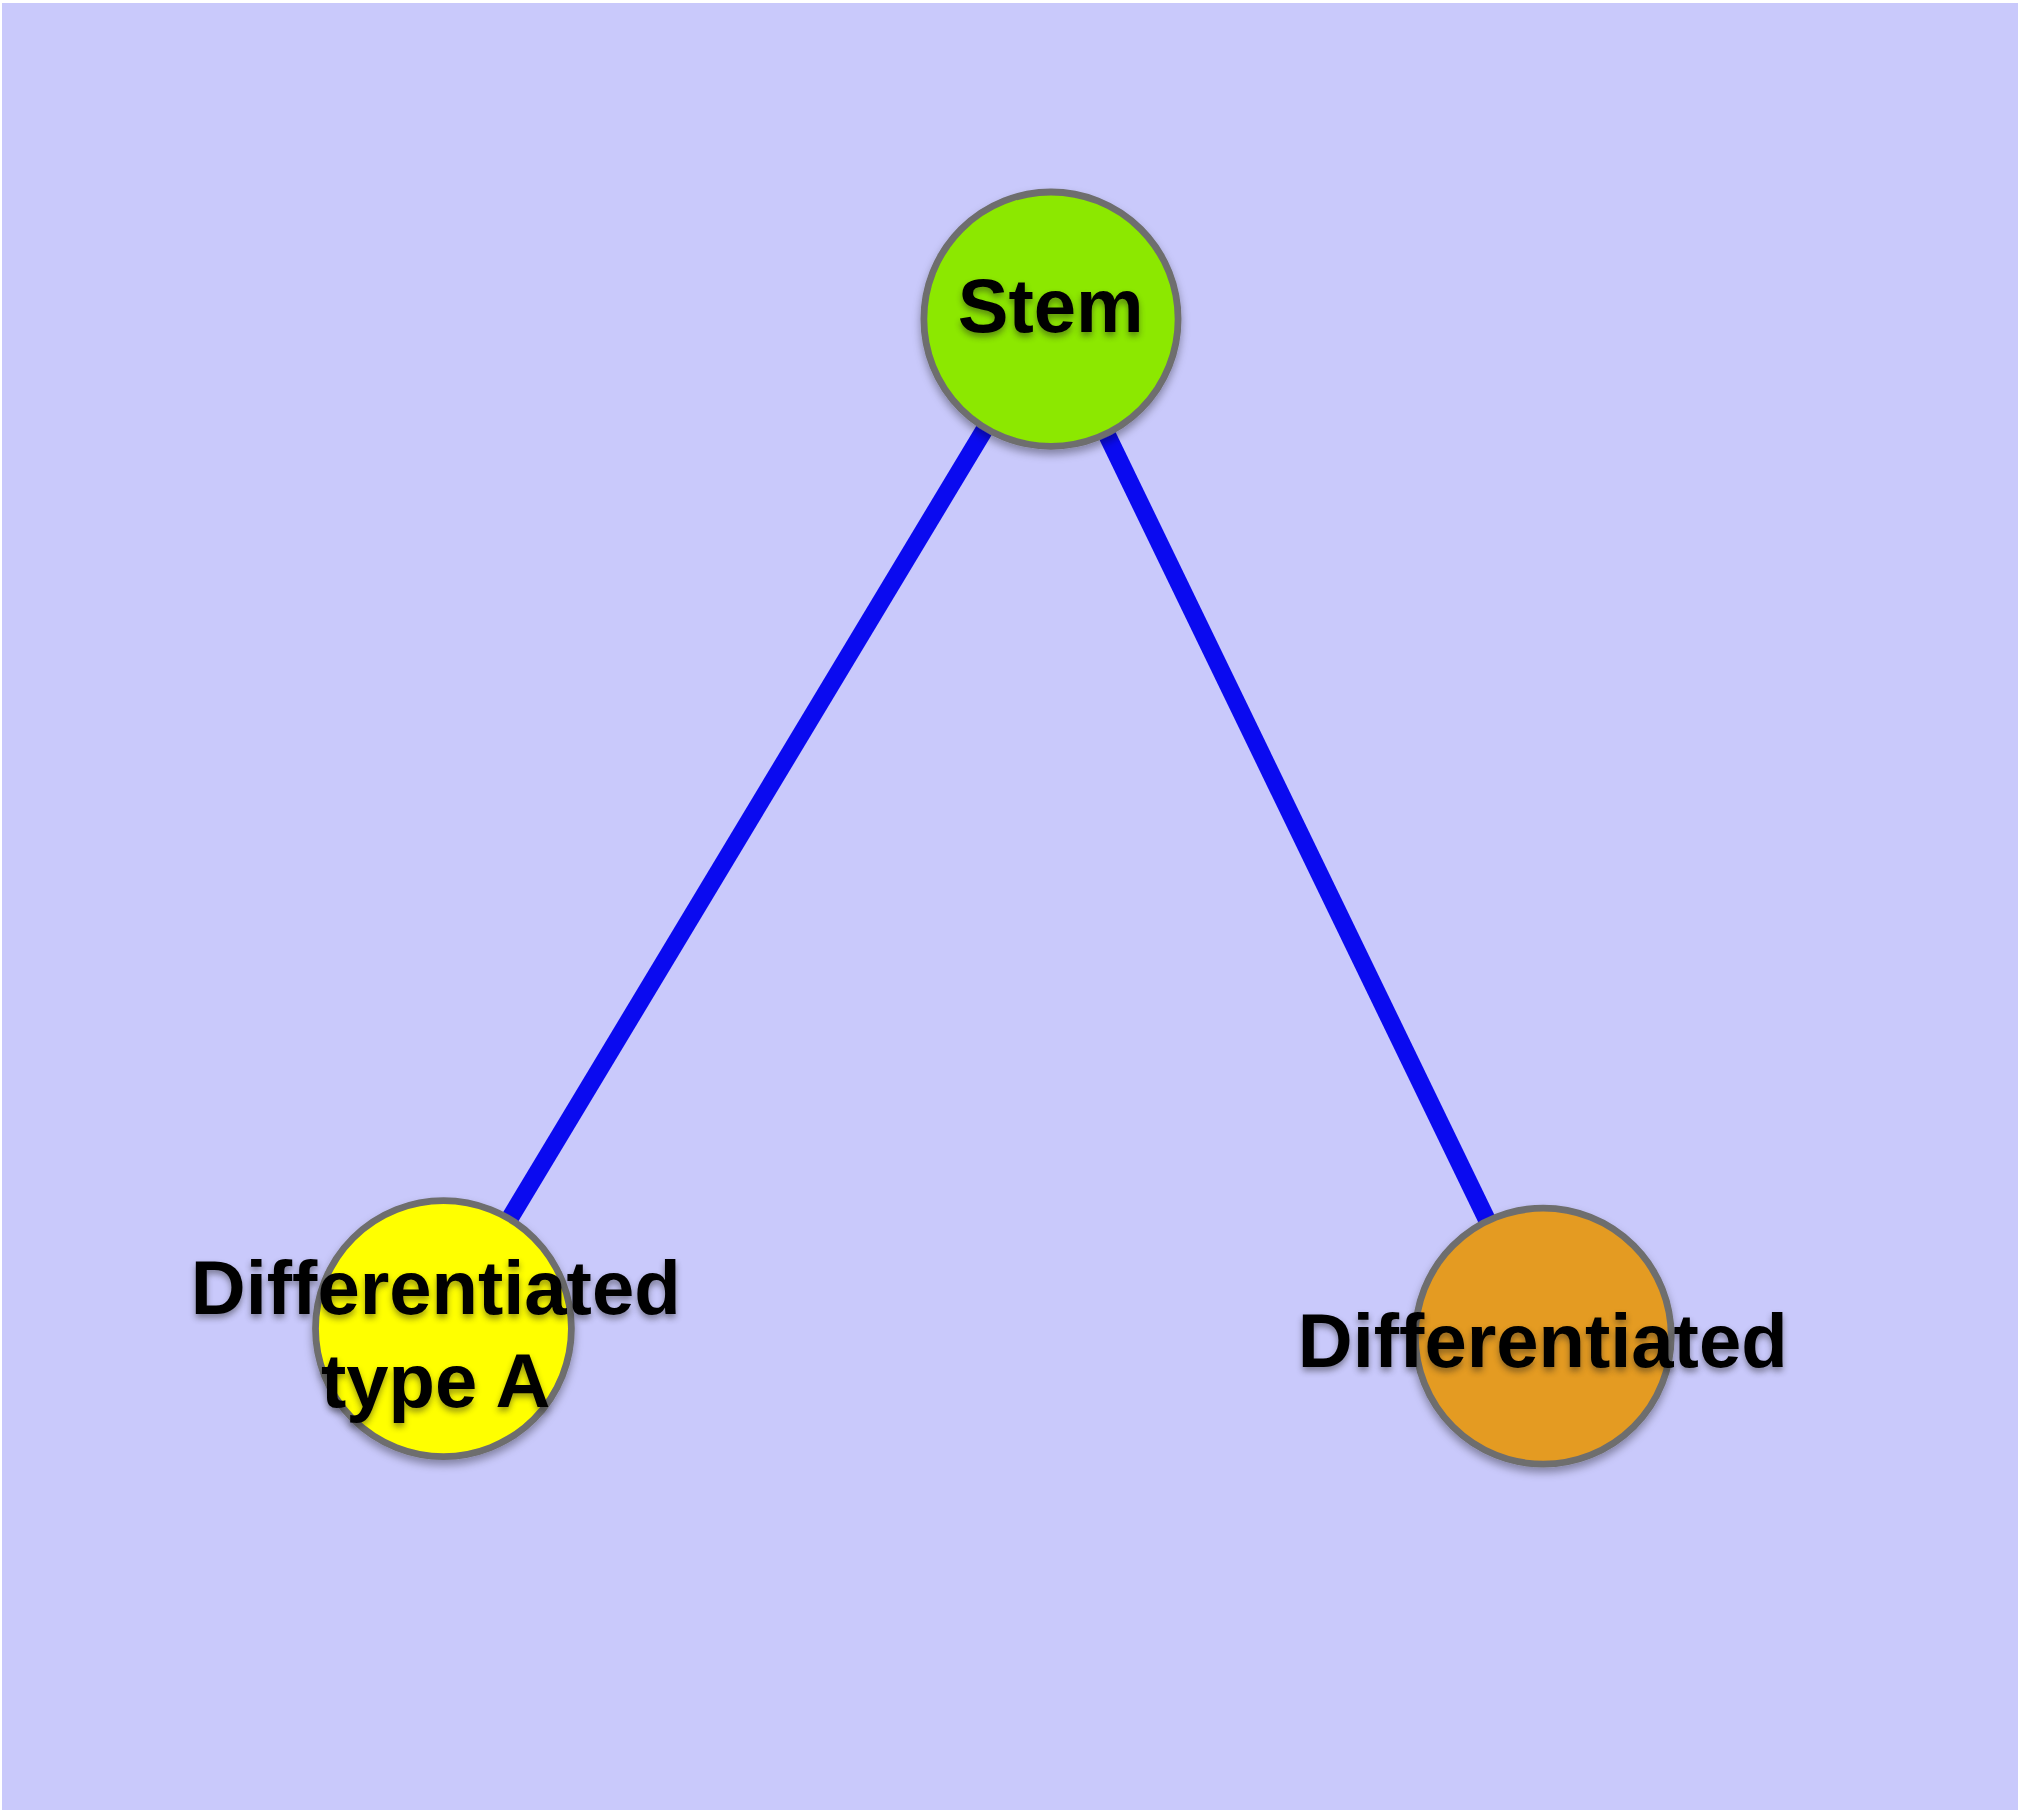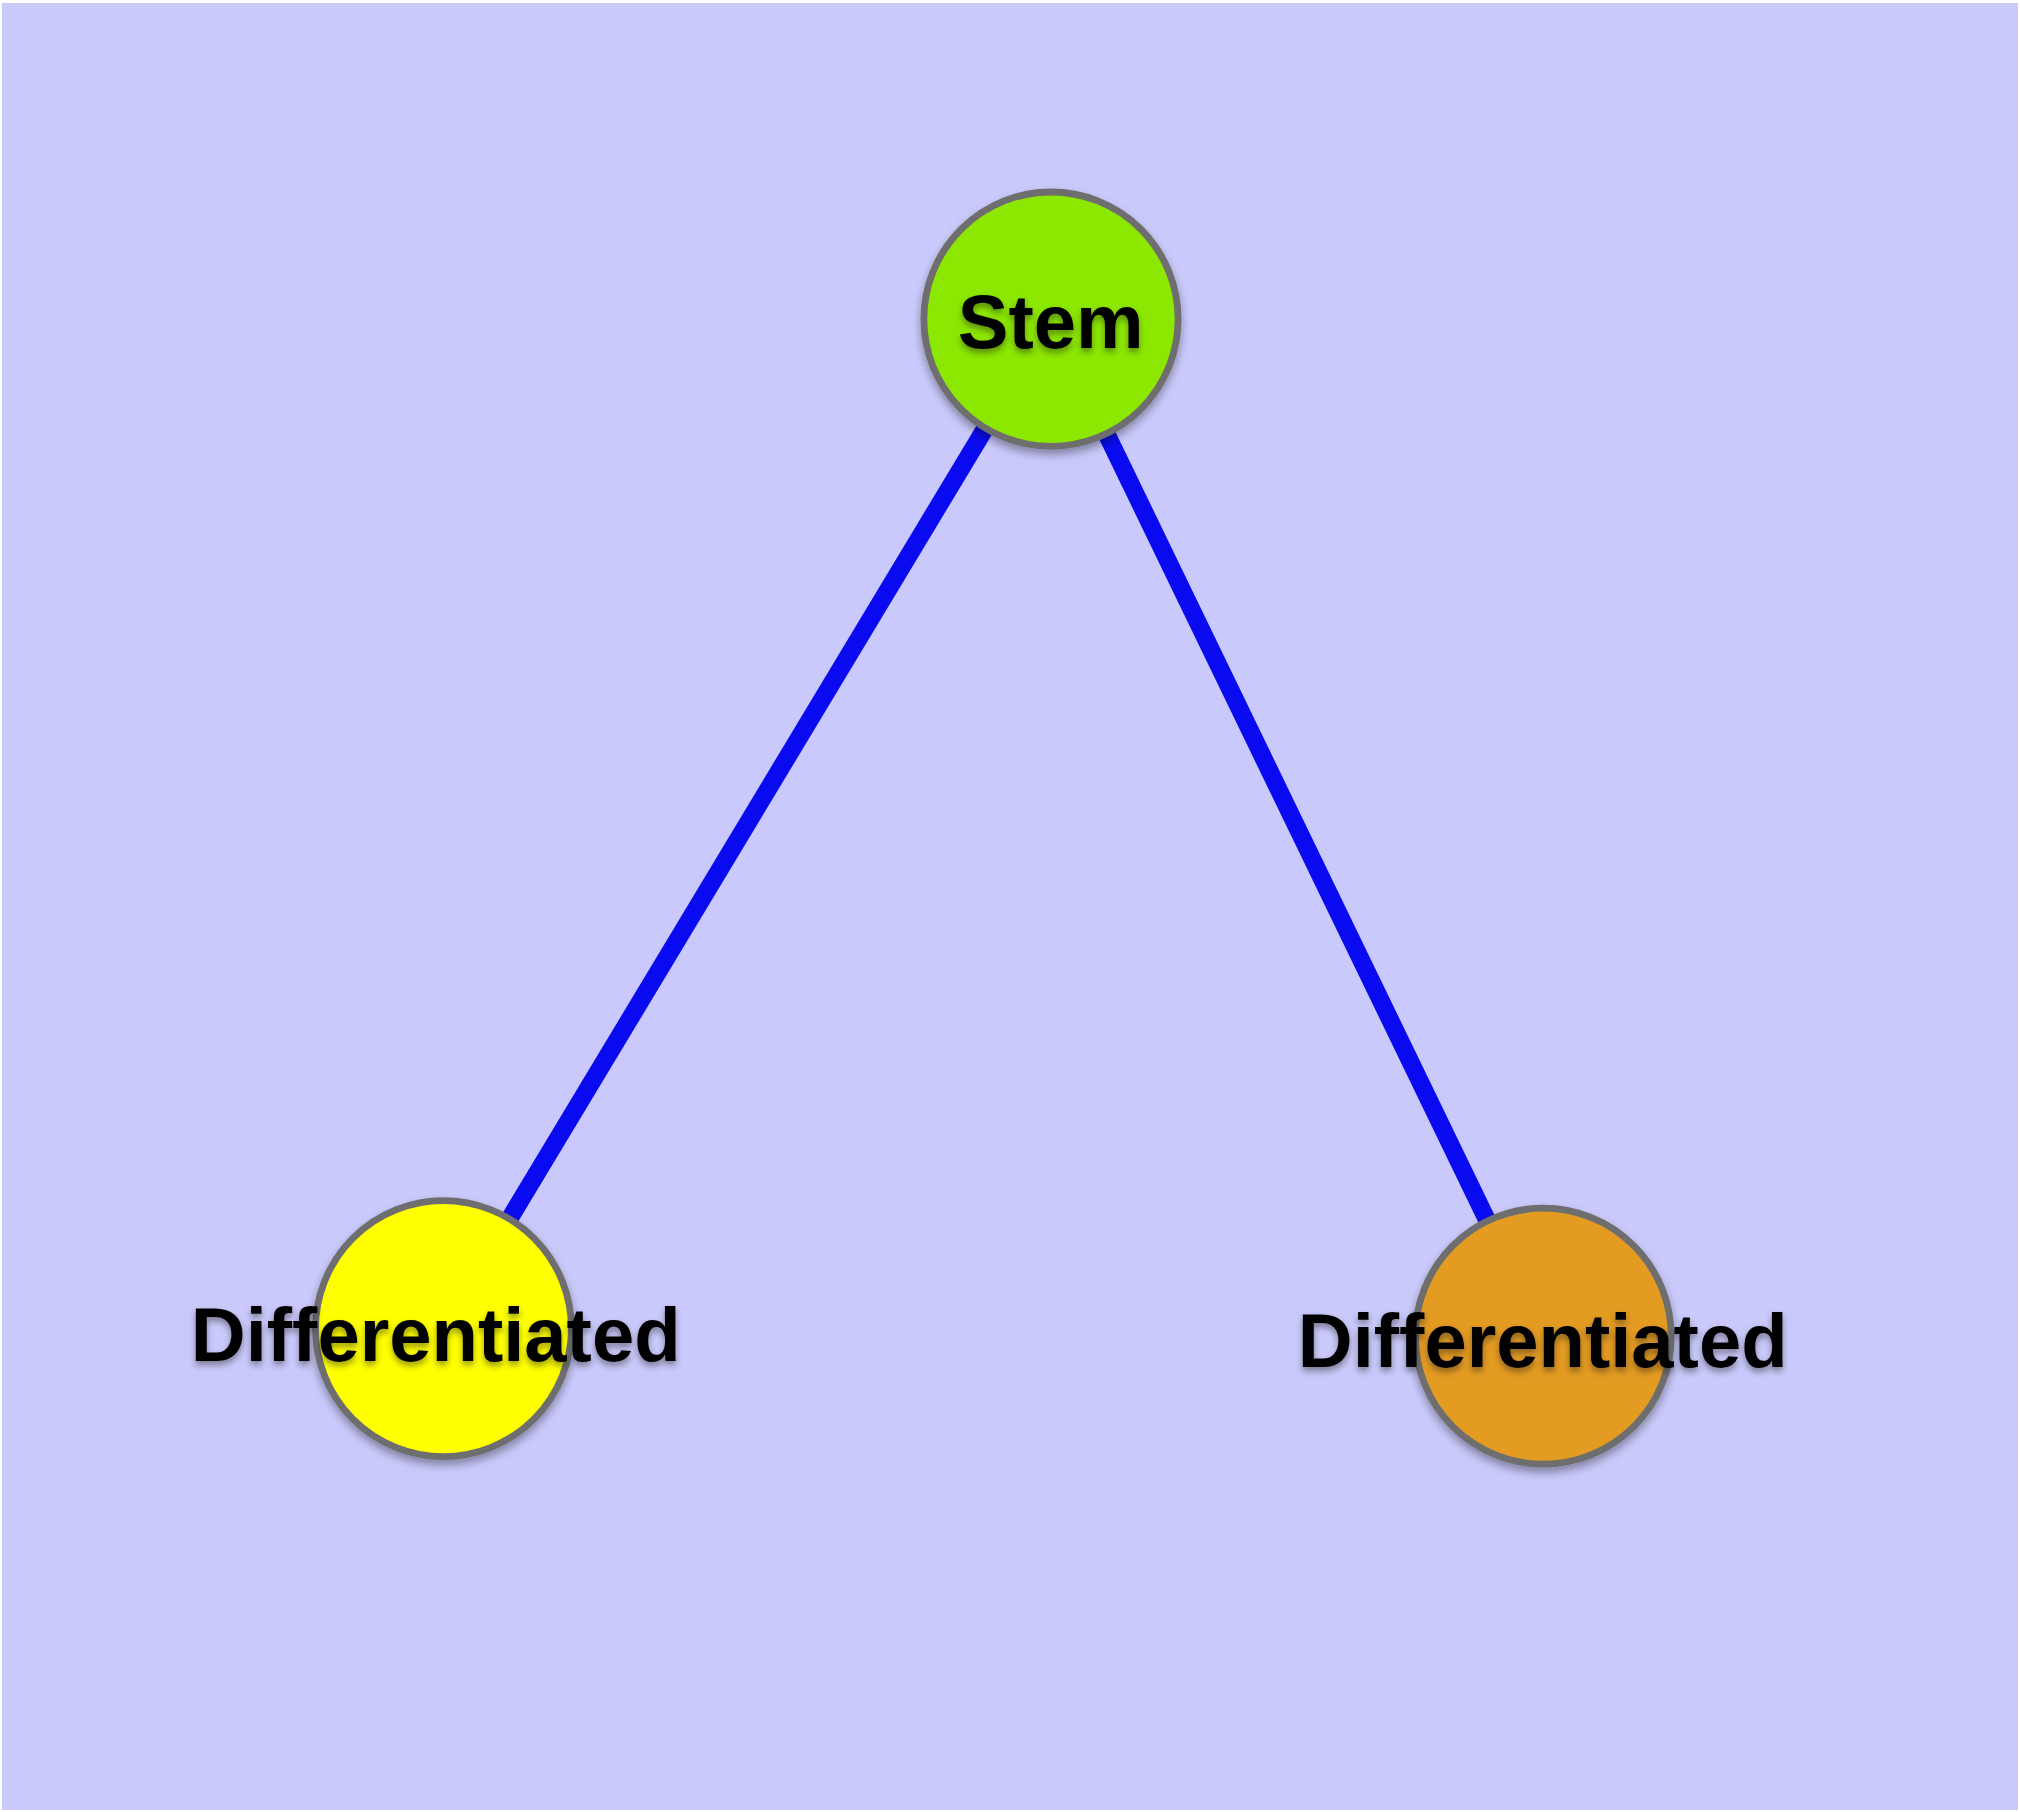--- a/index.html
+++ b/index.html
@@ -41,21 +41,21 @@
     align-items: center;
     justify-content: center;
     font-size: 76px;
     font-weight: 700;
     line-height: 93px;
     white-space: nowrap;
     text-align: center;
     text-shadow: 0 4.2px 6px rgba(30, 30, 30, 0.45);
     pointer-events: none;
   }
-  .label-stem   { left: 1049px; top: 318px; }
+  .label-stem   { left: 1049px; top: 302px; }
   .label-type-a { left: 434px;  top: 1331px; }
   .label-type-b { left: 1541px; top: 1337px; }
 </style>
 </head>
 <body>
 
 <div class="canvas" style="background-color: rgb(201, 201, 251);">
 
   <svg class="graph-svg" viewBox="0 0 2380 2133" preserveAspectRatio="none">
     <defs>
@@ -71,20 +71,21 @@
     <circle class="node-circle" cx="521" cy="1564" r="151" filter="url(#nodeShadow)" fill="#FFFF00" stroke="#6E6E6E"></circle>
     <circle class="node-circle" cx="1819" cy="1573" r="151" filter="url(#nodeShadow)" fill="#E49B23" stroke="#6E6E6E"></circle>
   </svg>
 
   <div class="node-label label-stem" style="color: rgb(0, 0, 0);">
     <span class="label-line">Stem</span>
   </div>
 
   <div class="node-label label-type-a" style="color: rgb(0, 0, 0);">
     <span class="label-line">Differentiated</span>
+    <span class="label-line">type A</span>
   </div>
 
   <div class="node-label label-type-b" style="color: rgb(0, 0, 0);">
     <span class="label-line">Differentiated</span>
   </div>
 
 </div>
 
 
 </body></html>

